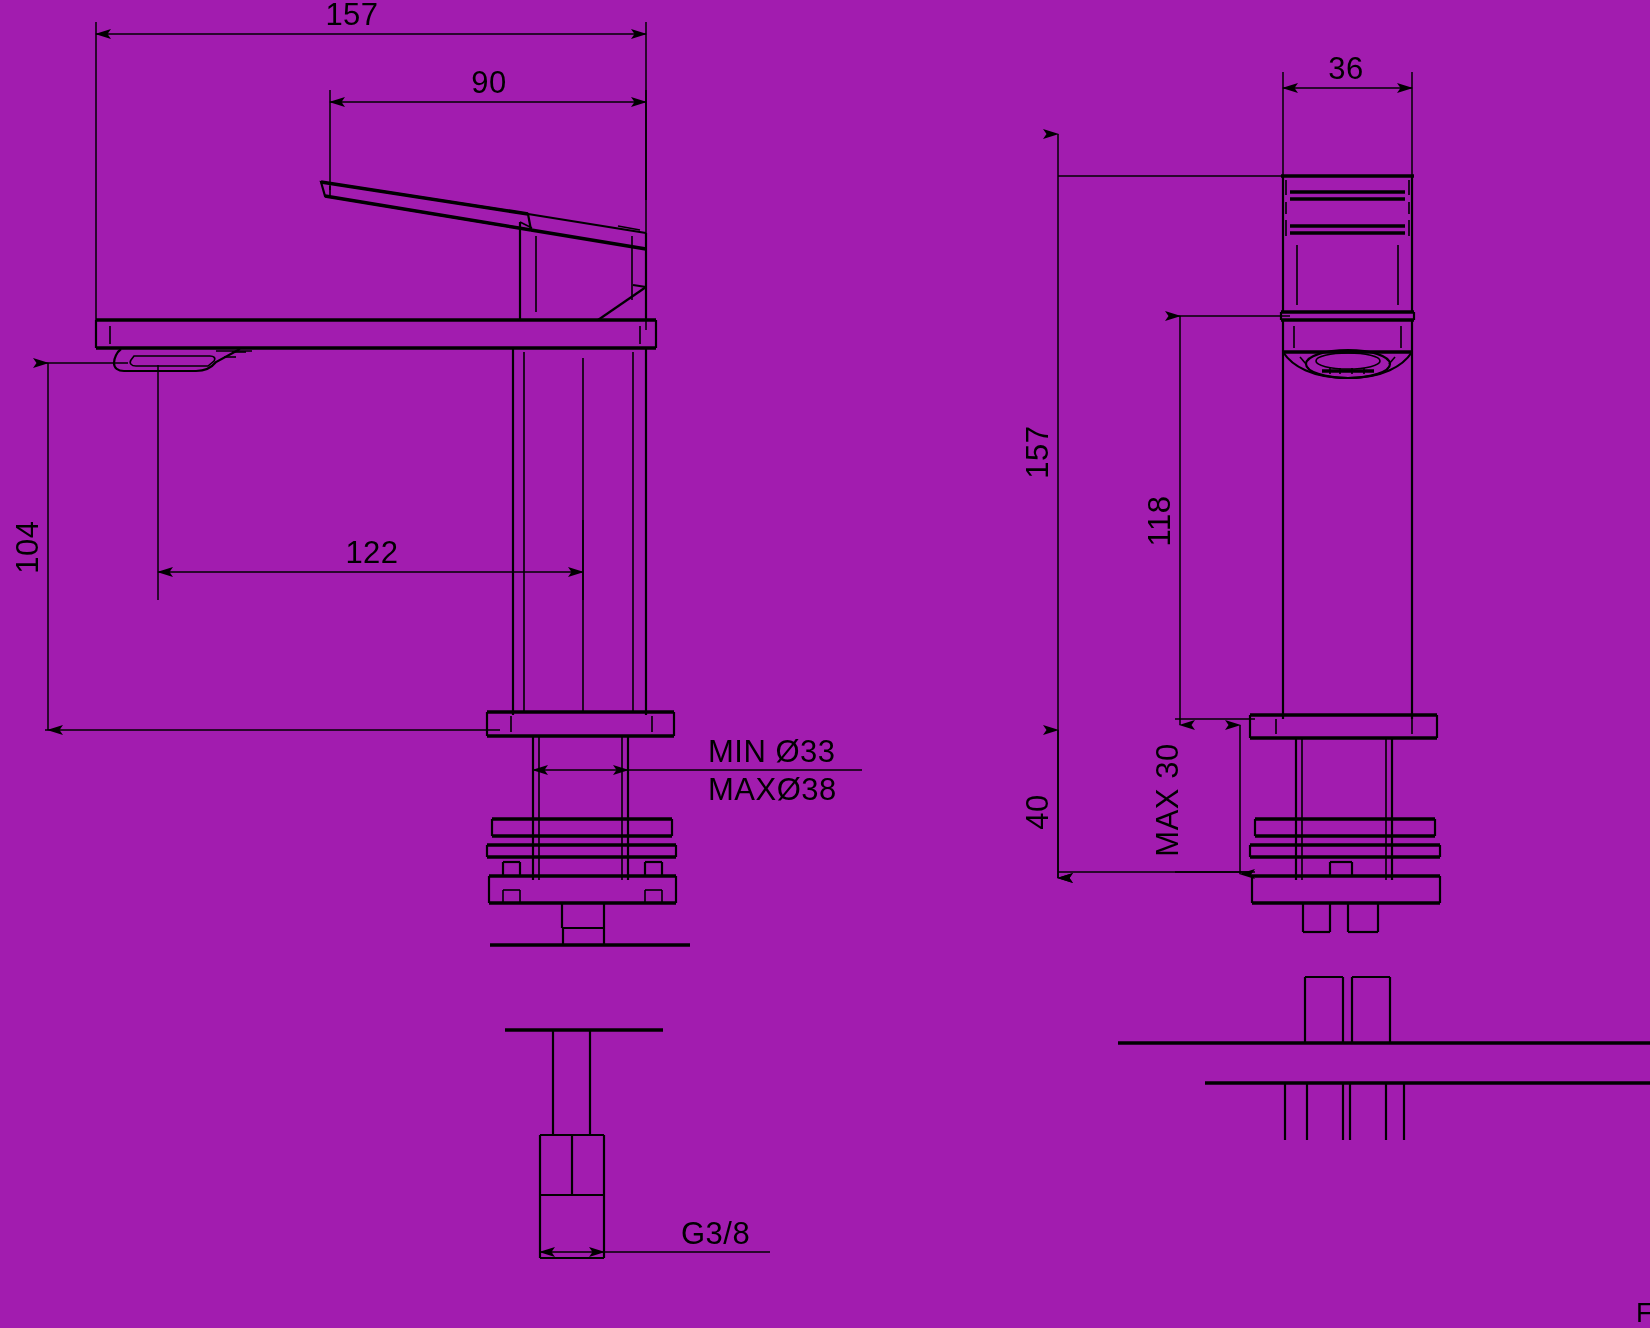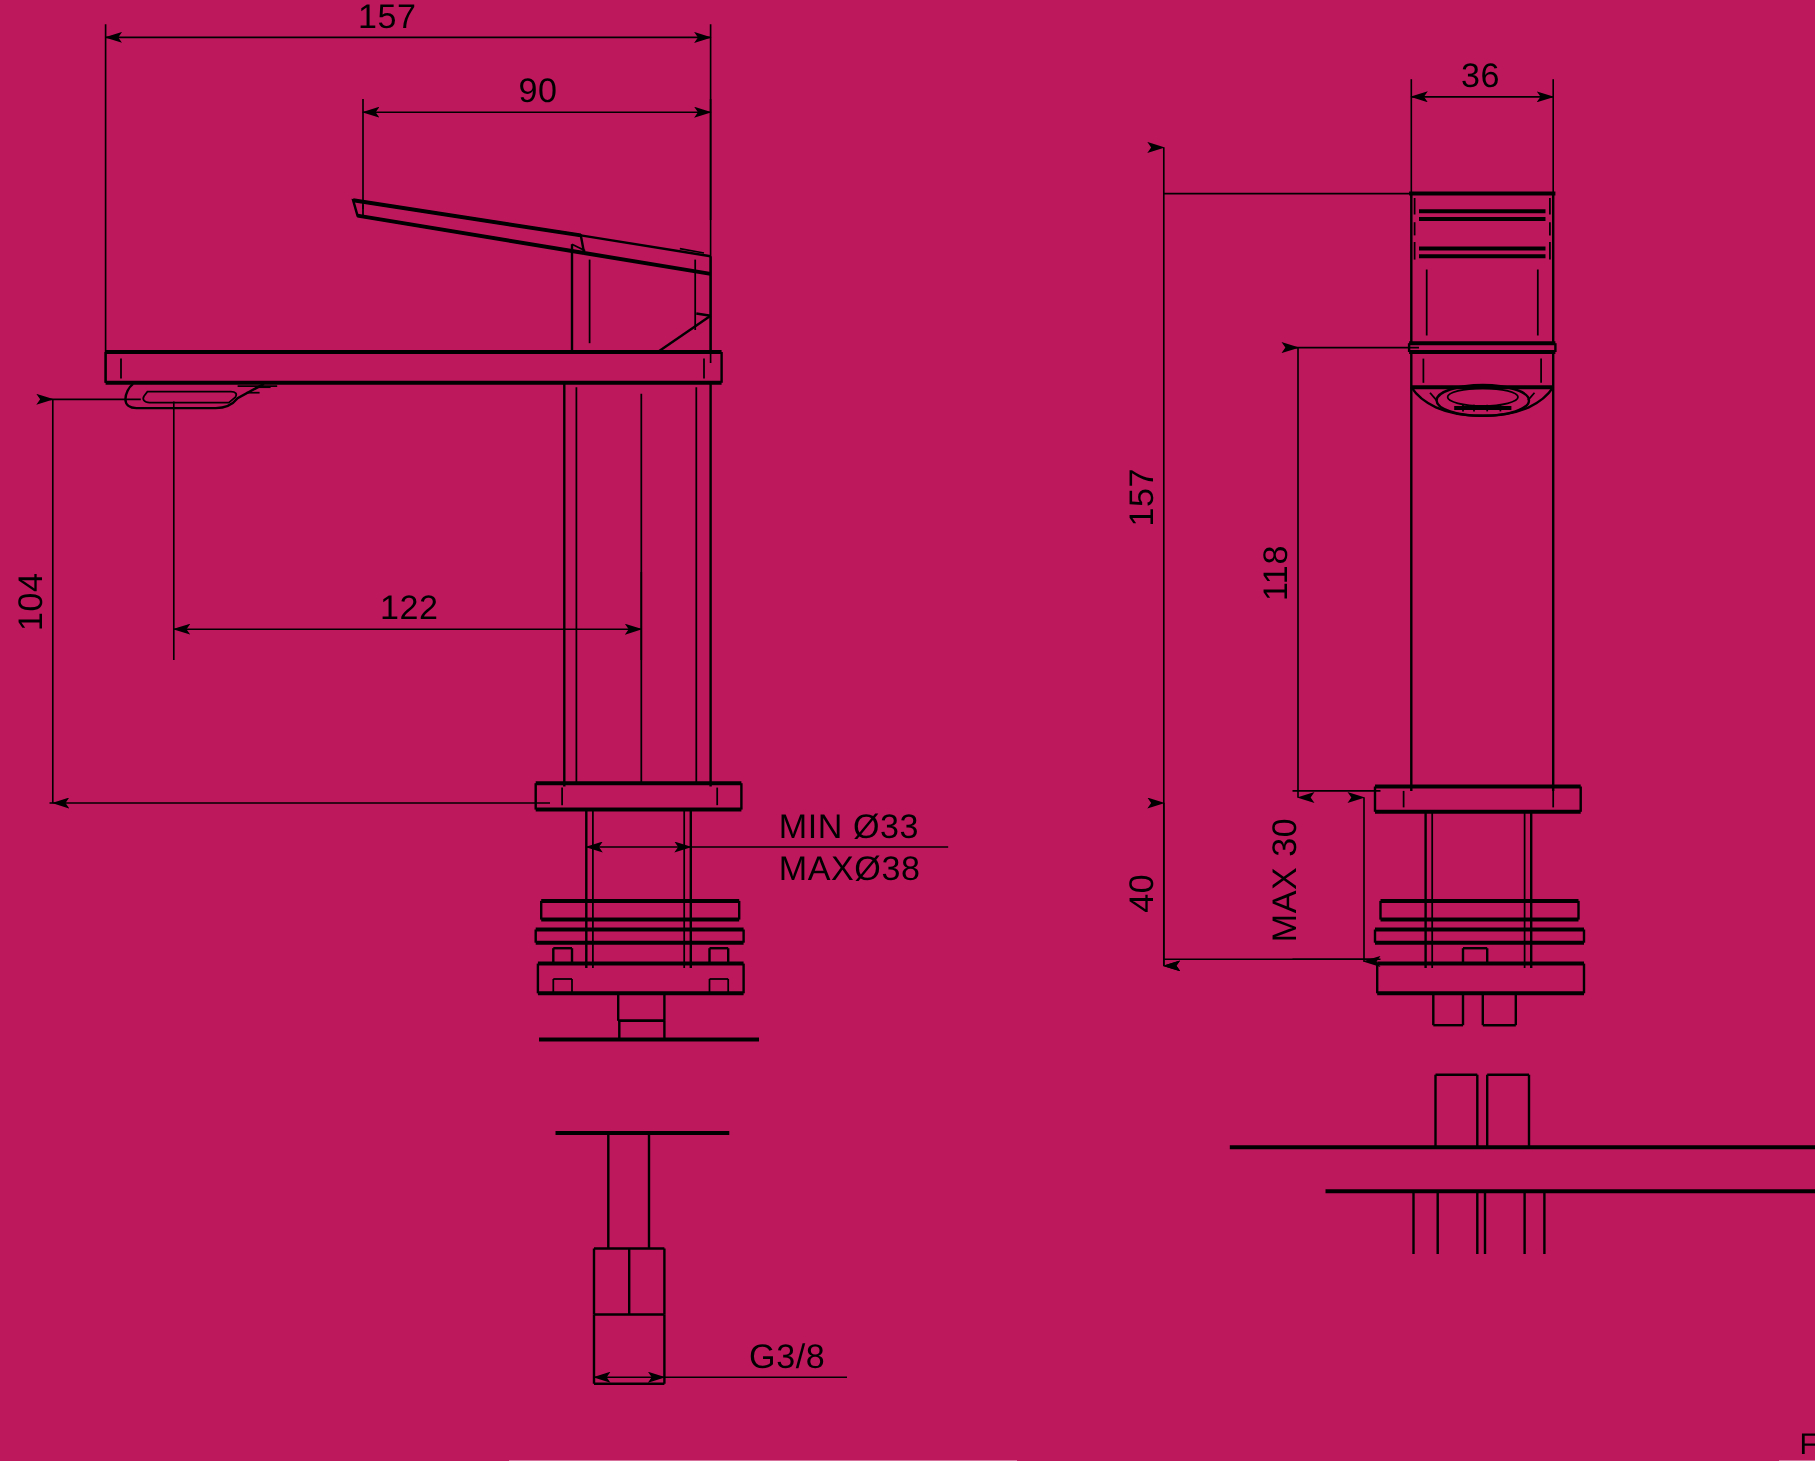--- a/index.html
+++ b/index.html
@@ -7,21 +7,21 @@
     padding: 0;
     background: #ffffff;
   }
   body {
     font-family: "Liberation Sans", sans-serif;
   }
   #sheet {
     position: relative;
     width: 1650px;
     height: 1328px;
-    background: #be185d;
+    background: #a21caf;
     overflow: hidden;
   }
   svg#drawing {
     display: block;
     width: 1650px;
     height: 1328px;
   }
   .ln   { stroke: #000000; fill: none; stroke-width: 2.2; }
   .ln-t { stroke: #000000; fill: none; stroke-width: 1.6; }
   .ln-h { stroke: #000000; fill: none; stroke-width: 3.6; }

